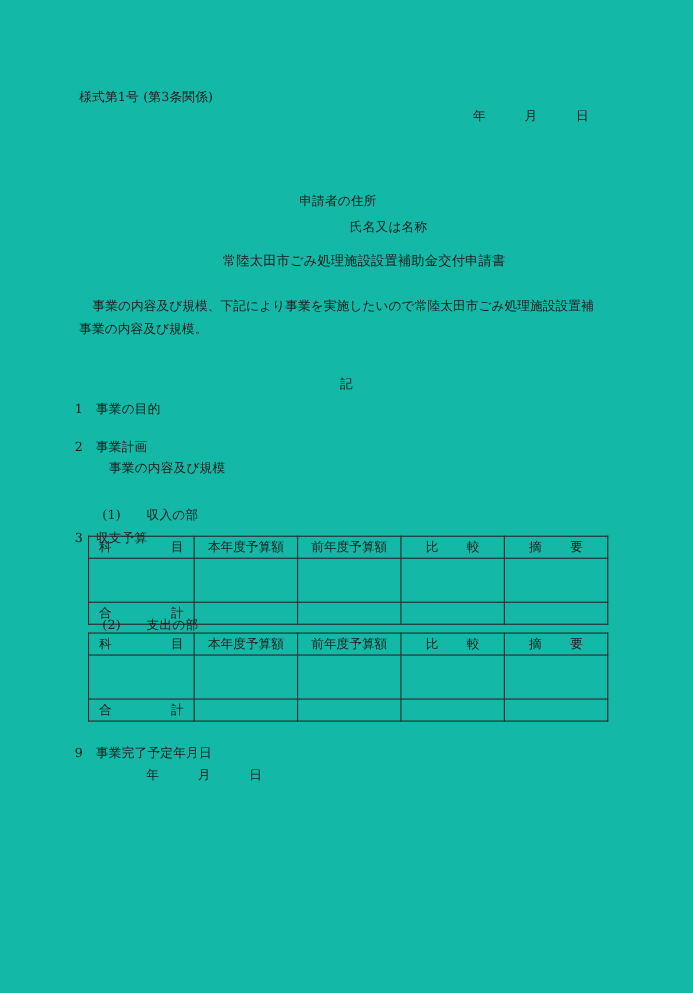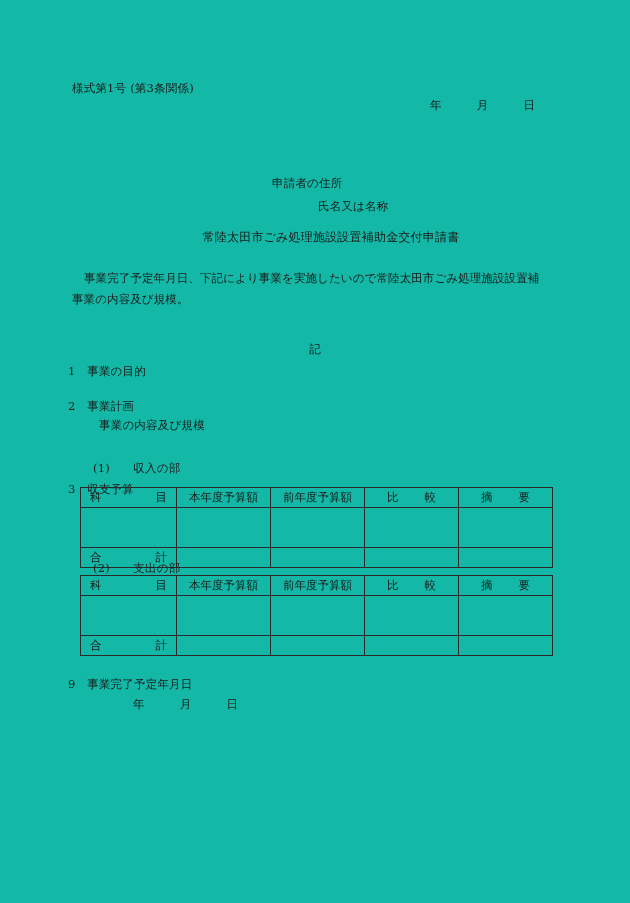--- a/index.html
+++ b/index.html
@@ -133,21 +133,21 @@
 
   <div class="t date-top">年　　　月　　　日</div>
 
 
   <div class="t applicant-addr">申請者の住所</div>
   <div class="t applicant-name">氏名又は名称</div>
 
   <div class="t doc-title">常陸太田市ごみ処理施設設置補助金交付申請書</div>
 
   <div class="body-para">
-    <span class="ln ln1">事業完了予定年月日、下記により事業を実施したいので常陸太田市ごみ処理施設設置補</span>
+    <span class="ln ln1">事業の内容及び規模、下記により事業を実施したいので常陸太田市ごみ処理施設設置補</span>
     <span class="ln">事業の内容及び規模。</span>
   </div>
 
   <div class="t ki-mark">記</div>
 
   <div class="t item1 item-num">1　事業の目的</div>
 
   <div class="t item2 item-num">2　事業計画</div>
   <div class="t item2-sub">事業の内容及び規模</div>
 

